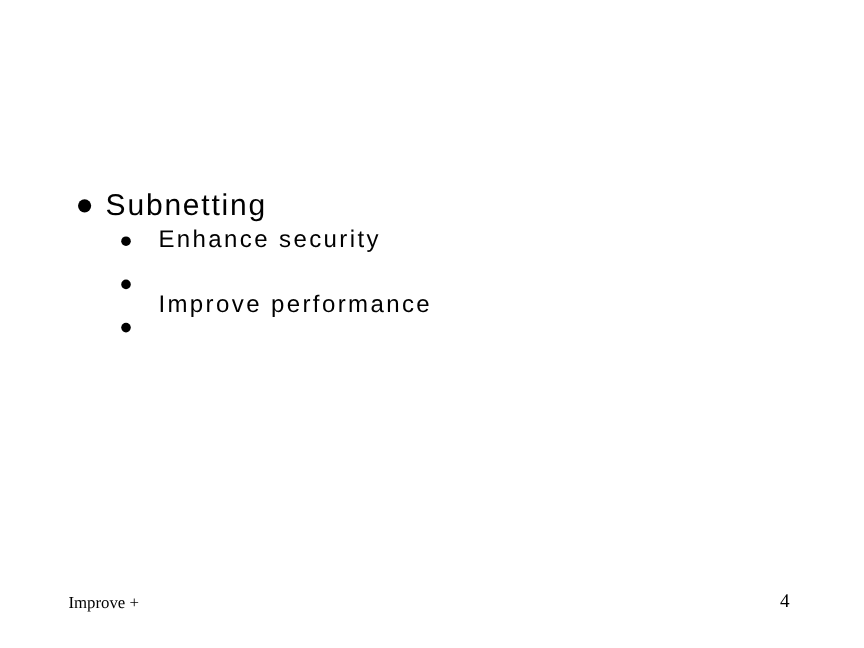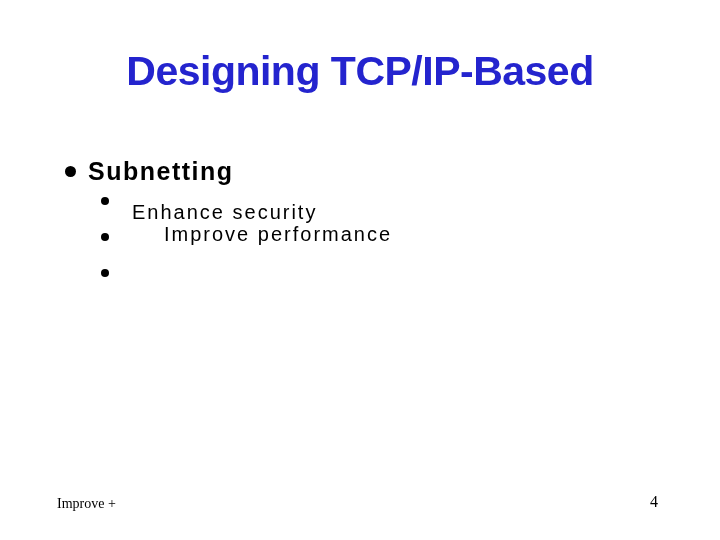--- a/index.html
+++ b/index.html
@@ -40,21 +40,21 @@
     left: 65px;
     top: 166px;
     width: 11px;
     height: 11px;
   }
   .bullet-main-label {
     position: absolute;
     left: 88px;
     top: 159px;
     font-size: 25px;
-    font-weight: bold;
+    font-weight: normal;
     line-height: 1;
     letter-spacing: 1.5px;
     color: var(--body-text, #000000);
     white-space: nowrap;
   }
   .dot-sub {
     left: 101px;
     width: 8px;
     height: 8px;
   }
@@ -64,22 +64,22 @@
   .sub-label {
     position: absolute;
     left: 132px;
     font-size: 20px;
     font-weight: normal;
     line-height: 1;
     letter-spacing: 2px;
     color: var(--body-text, #000000);
     white-space: nowrap;
   }
-  .sub-label-1 { top: 202px; }
-  .sub-label-2 { top: 224px; margin-left: 32px; }
+  .sub-label-1 { top: 190px; }
+  .sub-label-2 { top: 244px; }
   .sub-label-3 { top: 270px; }
   .footer-course {
     position: absolute;
     left: 57px;
     top: 496px;
     font-family: "Liberation Serif", serif;
     font-size: 14px;
     color: var(--body-text, #000000);
     white-space: nowrap;
   }
@@ -91,21 +91,20 @@
     font-size: 16px;
     color: var(--body-text, #000000);
   }
 </style>
 </head>
 <body>
 
 <div class="slide">
 
   <h1 class="title">
-    <span class="title-line">Designing TCP/IP-Based</span>
   </h1>
 
   <span class="dot dot-main"></span>
   <span class="bullet-main-label">Subnetting</span>
 
   <span class="dot dot-sub dot-sub-1"></span>
   <span class="sub-label sub-label-1">Enhance security</span>
 
   <span class="dot dot-sub dot-sub-2"></span>
   <span class="sub-label sub-label-2">Improve performance</span>

